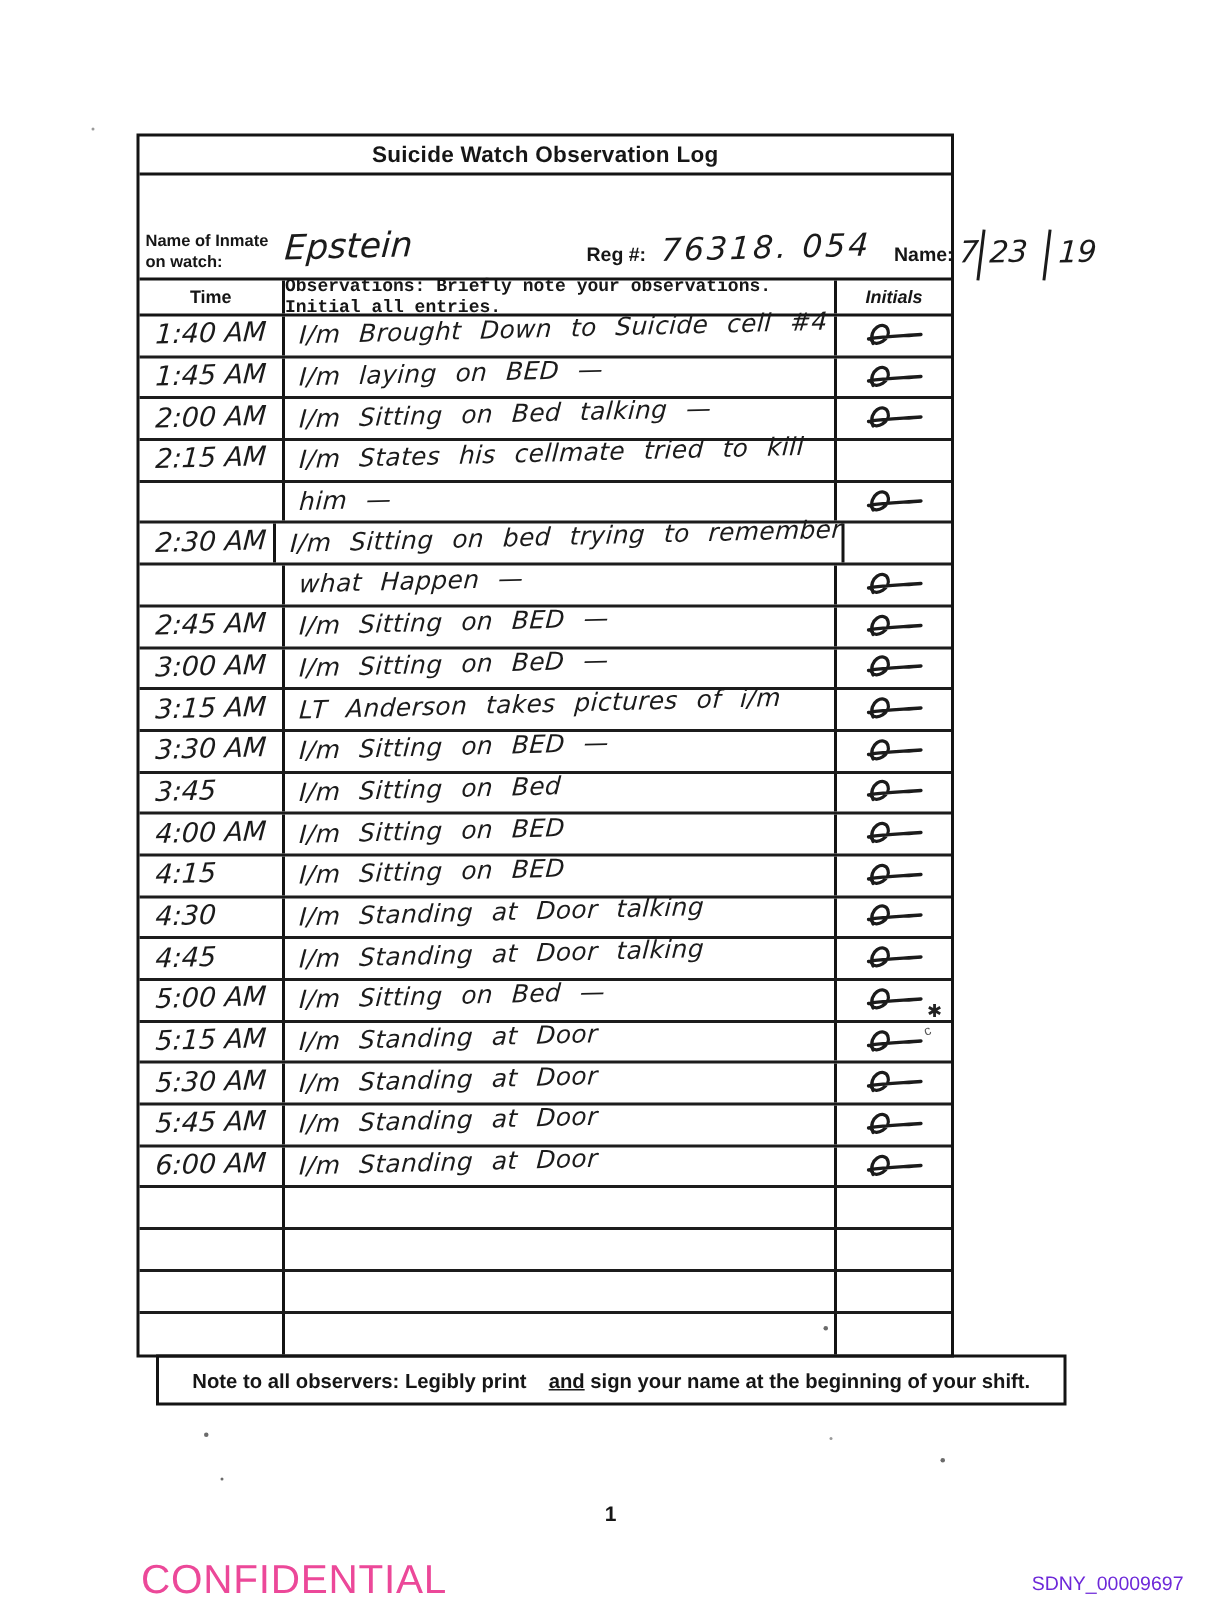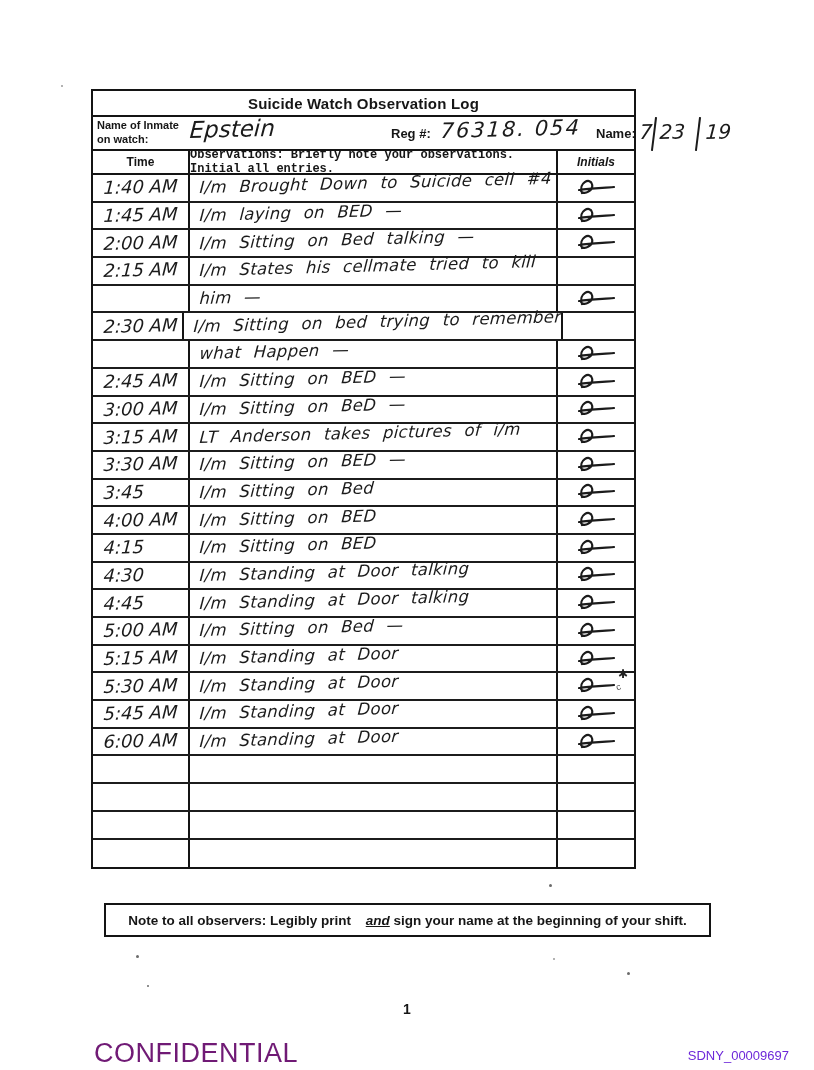--- a/index.html
+++ b/index.html
@@ -12,21 +12,21 @@
     position:absolute;left:91px;top:89px;width:545px;
     border:2.5px solid #141414;box-sizing:border-box;background:#fff;
   }
   .title-row{
     height:26px;border-bottom:2px solid #141414;box-sizing:border-box;
     display:flex;align-items:center;justify-content:center;
     font-weight:bold;font-size:15px;letter-spacing:.2px;
   }
   .name-row{
     height:34px;border-bottom:2.5px solid #141414;box-sizing:border-box;
-    position:relative;display:block;overflow:visible;
+    position:relative;display:block;overflow:visible;margin-top:36px;
   }
   .name-label{
     position:absolute;left:4px;top:2px;font-size:11px;font-weight:bold;line-height:1.25;
   }
   .reg-label{position:absolute;left:298px;top:9px;font-size:13px;font-weight:bold;}
   .date-label{position:absolute;left:503px;top:9px;font-size:13px;font-weight:bold;}
   
   .hw{
     font-family:"DejaVu Sans", sans-serif;font-style:italic;color:#1b1b1b;
     transform:rotate(-1.5deg) skewX(-5deg);transform-origin:left bottom;display:inline-block;
@@ -67,21 +67,21 @@
   .cell-obs .o-val{font-size:16.5px;word-spacing:7px;letter-spacing:.3px;white-space:nowrap;}
   .cell-init{width:76px;display:flex;align-items:center;justify-content:center;}
   .squig{display:block;}
   
   .note-box{
     position:absolute;left:104px;top:903px;width:607px;height:34px;
     border:2px solid #141414;box-sizing:border-box;
     display:flex;align-items:center;justify-content:center;
     font-size:13.5px;font-weight:bold;white-space:pre;
   }
-  .note-box .em{font-style:italic;text-decoration:underline;margin-left:11px;}
+  .note-box .em{text-decoration:underline;margin-left:11px;}
   
   .page-num{
     position:absolute;left:0;top:1001px;width:814px;text-align:center;
     font-weight:bold;font-size:14px;
   }
   .confidential{
     position:absolute;left:94px;top:1038px;font-size:27px;font-weight:400;
     letter-spacing:.5px;
   }
   .bates{position:absolute;right:25px;top:1048px;font-size:13px;color:#6d28d9;}
@@ -484,21 +484,21 @@
           <use href="#squiggle"></use>
         </svg>
       </div>
     </div>
   </div>
   </div>
 
   <div class="note-box"><span>Note to all observers: Legibly print </span><span class="em">and</span><span> sign your name at the beginning of your shift.</span></div>
 
   <div class="page-num">1</div>
-  <div class="confidential" style="color: #701a75;">CONFIDENTIAL</div>
+  <div class="confidential" style="color: #ec4899;">CONFIDENTIAL</div>
   <div class="bates">SDNY_00009697</div>
 
   <span class="ink-mark">✱</span>
   <span class="ink-mark-c">c</span>
   <span class="speck sp1"></span>
   <span class="speck sp2"></span>
   <span class="speck sp3"></span>
   <span class="speck sp4"></span>
   <span class="speck sp5"></span>
   <span class="speck sp6"></span>

